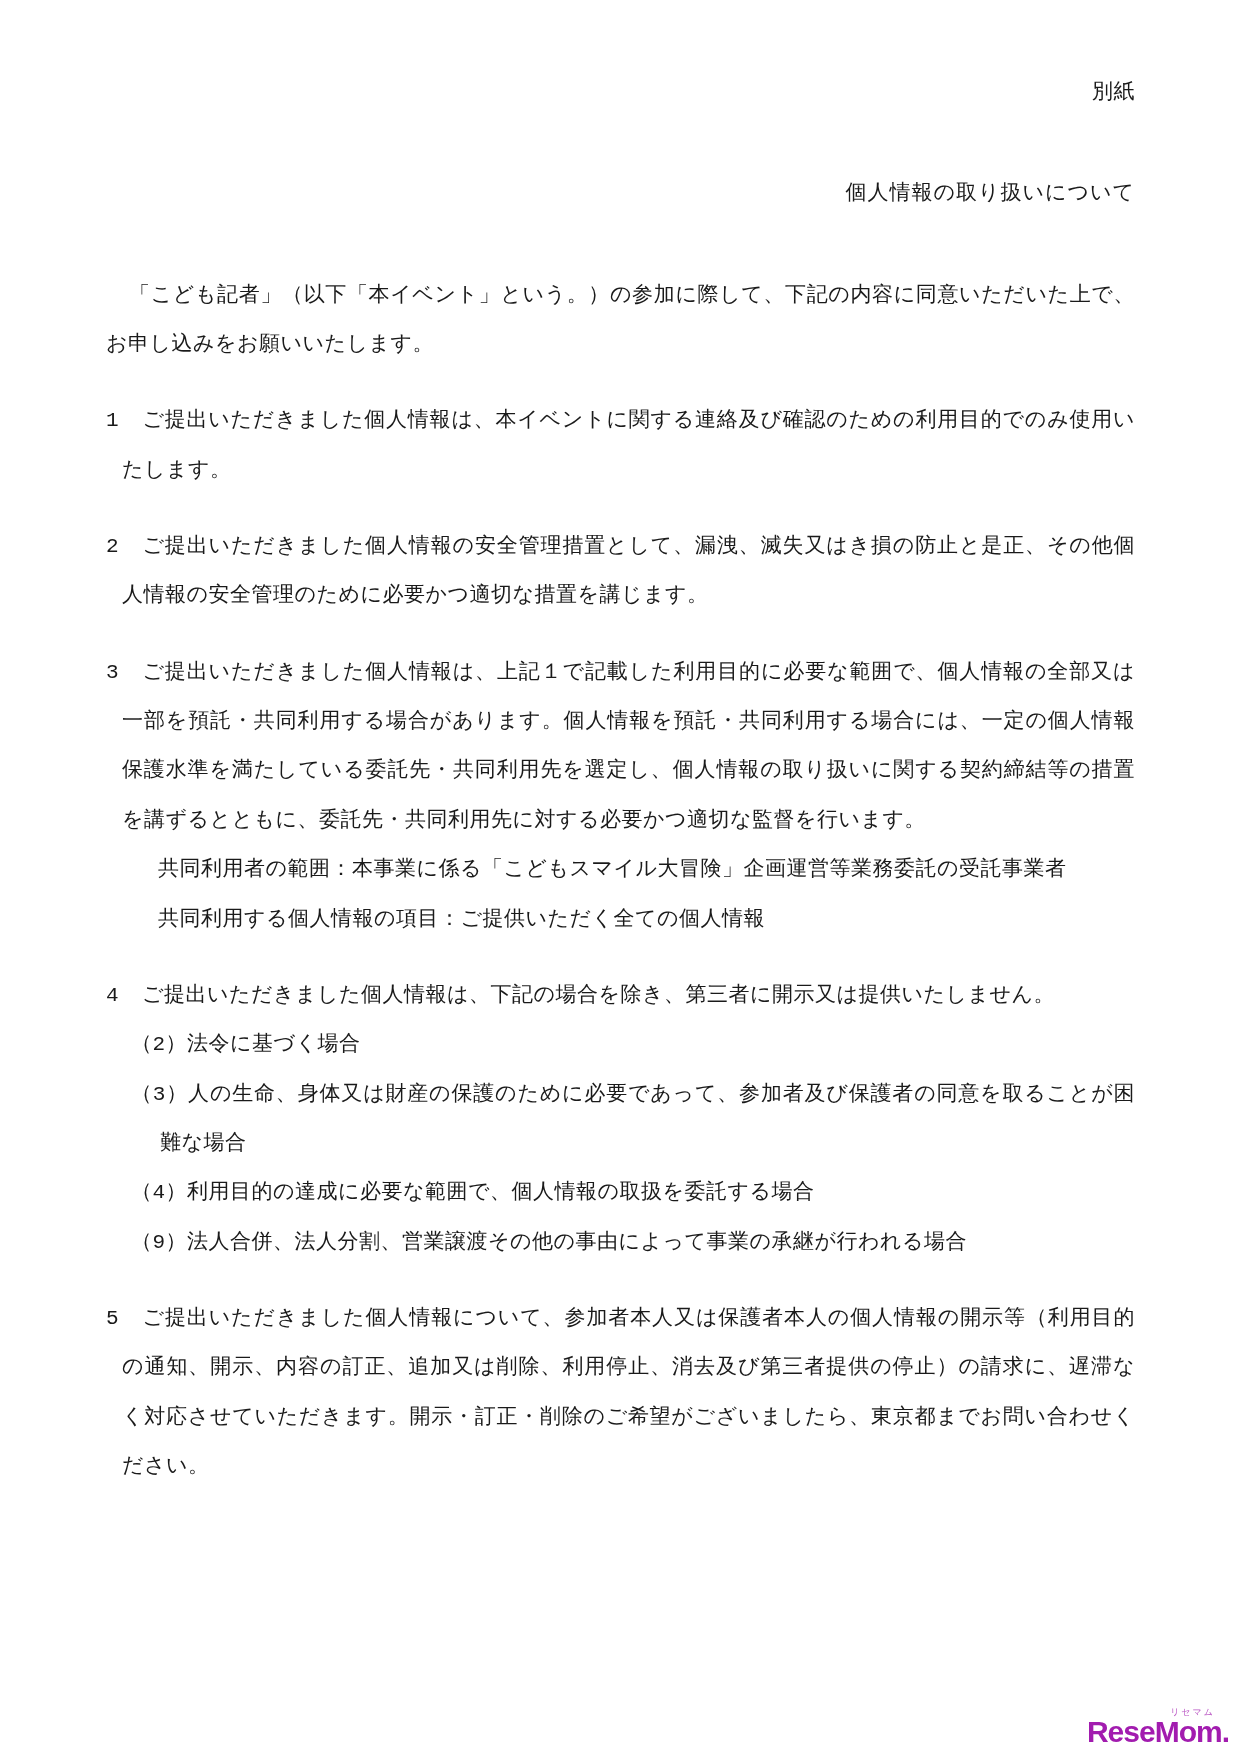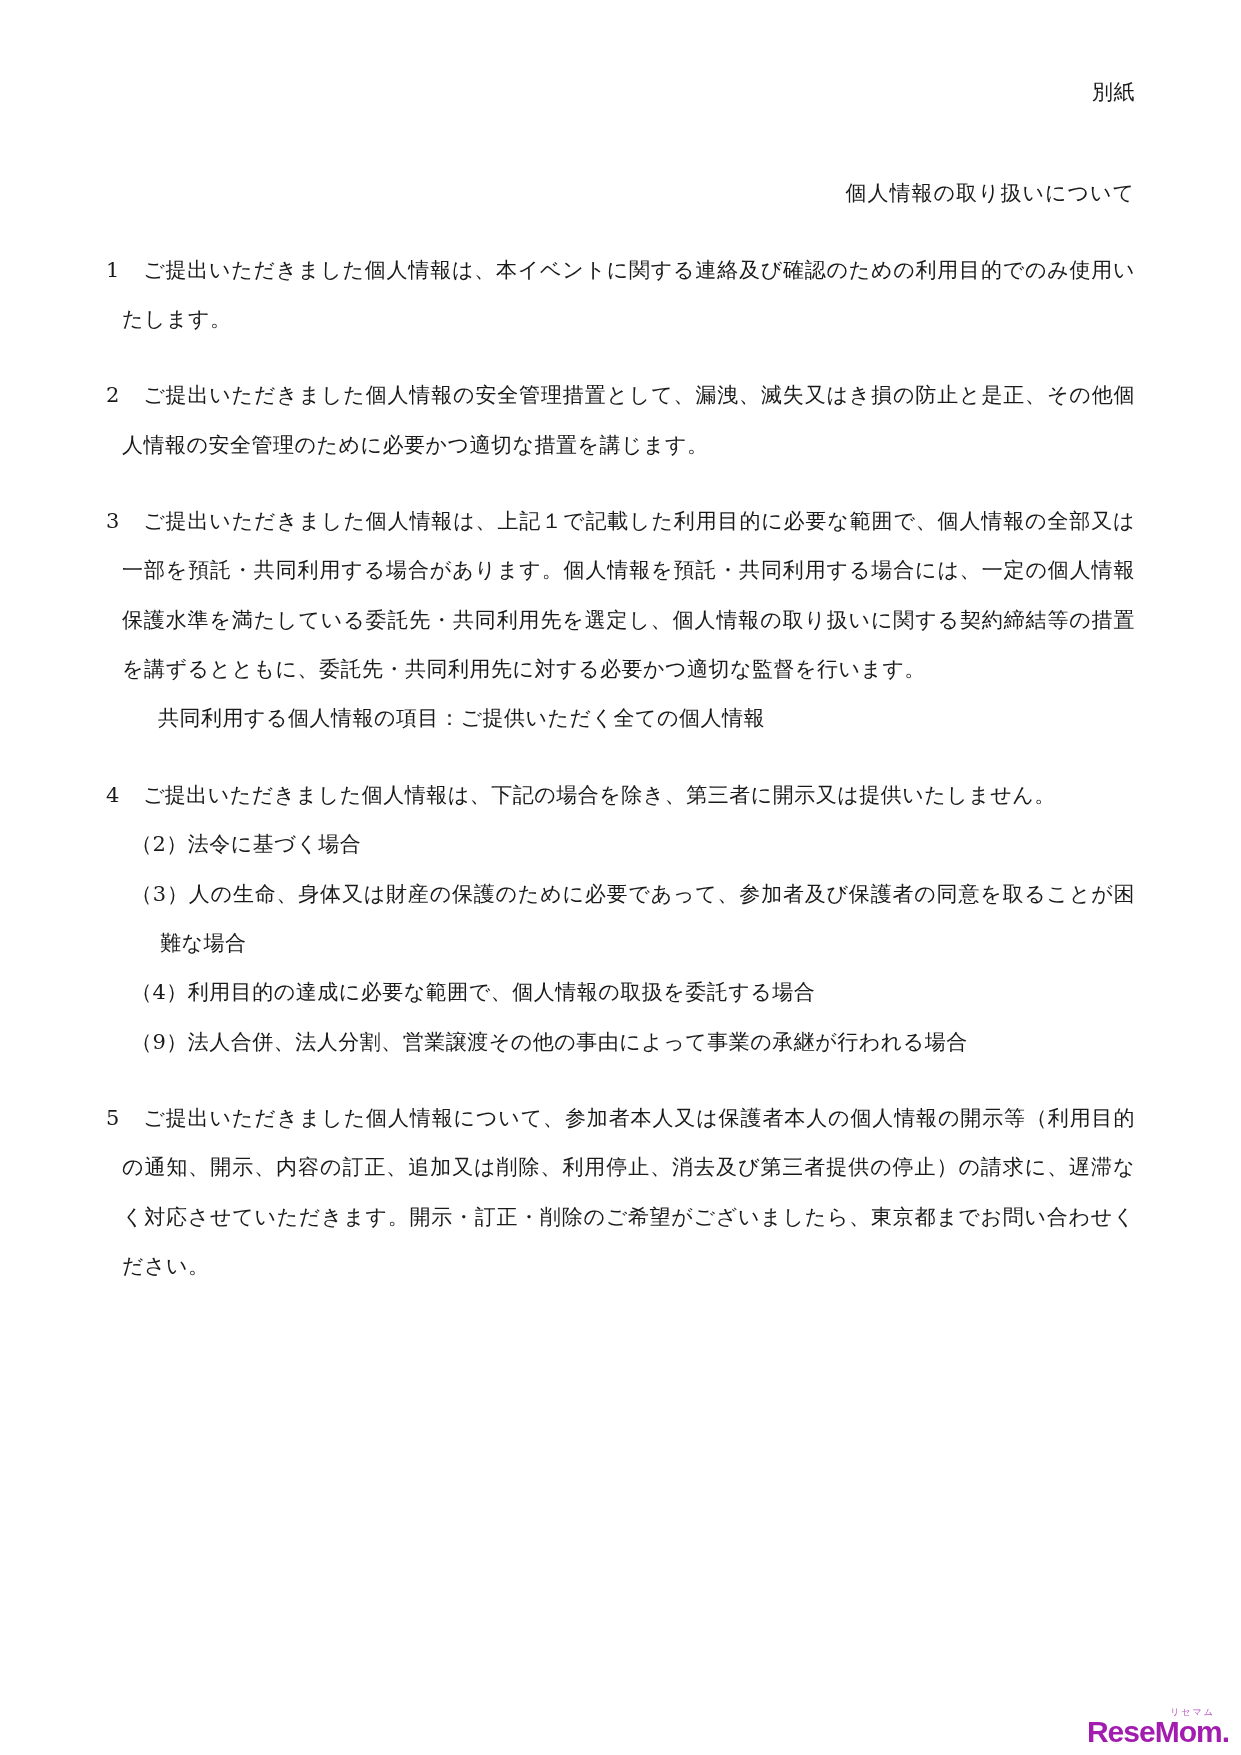--- a/index.html
+++ b/index.html
@@ -21,20 +21,21 @@
     width: 1241px;
     height: 1468px;
     box-sizing: border-box;
     padding: 78px 106px 0 106px;
     font-size: 21px;
     line-height: 2.35;
     letter-spacing: 0.5px;
     text-align: justify;
     line-break: strict;
     overflow-wrap: break-word;
+    font-family: Liberation Mono, monospace;
   }
   .corner {
     text-align: right;
     line-height: 1.4;
   }
   .title {
     font-size: 21px;
     font-weight: normal;
     text-align: right;
     margin: 62px 0 0 0;
@@ -86,31 +87,33 @@
 </style>
 </head>
 <body>
 
 <div class="page">
 
   <div class="corner">別紙</div>
 
   <h1 class="title">個人情報の取り扱いについて</h1>
 
+  <p class="intro">「こども記者」（以下「本イベント」という。）の参加に際して、下記の内容に同意いただいた上で、お申し込みをお願いいたします。</p>
 
   <div class="item">
     <p class="item-main"><span class="item-num">1</span><span>ご提出いただきました個人情報は、本イベントに関する連絡及び確認のための利用目的でのみ使用いたします。</span></p>
   </div>
 
   <div class="item">
     <p class="item-main"><span class="item-num">2</span><span>ご提出いただきました個人情報の安全管理措置として、漏洩、滅失又はき損の防止と是正、その他個人情報の安全管理のために必要かつ適切な措置を講じます。</span></p>
   </div>
 
   <div class="item">
     <p class="item-main"><span class="item-num">3</span><span>ご提出いただきました個人情報は、上記１で記載した利用目的に必要な範囲で、個人情報の全部又は一部を預託・共同利用する場合があります。個人情報を預託・共同利用する場合には、一定の個人情報保護水準を満たしている委託先・共同利用先を選定し、個人情報の取り扱いに関する契約締結等の措置を講ずるとともに、委託先・共同利用先に対する必要かつ適切な監督を行います。</span></p>
+    <p class="sub-coop">共同利用者の範囲：本事業に係る「こどもスマイル大冒険」企画運営等業務委託の受託事業者</p>
     <p class="sub-coop">共同利用する個人情報の項目：ご提供いただく全ての個人情報</p>
   </div>
 
   <div class="item">
     <p class="item-main"><span class="item-num">4</span><span>ご提出いただきました個人情報は、下記の場合を除き、第三者に開示又は提供いたしません。</span></p>
     <p class="sub-exc">（2）法令に基づく場合</p>
     <p class="sub-exc">（3）人の生命、身体又は財産の保護のために必要であって、参加者及び保護者の同意を取ることが困難な場合</p>
     <p class="sub-exc">（4）利用目的の達成に必要な範囲で、個人情報の取扱を委託する場合</p>
     <p class="sub-exc">（9）法人合併、法人分割、営業譲渡その他の事由によって事業の承継が行われる場合</p>
   </div>

